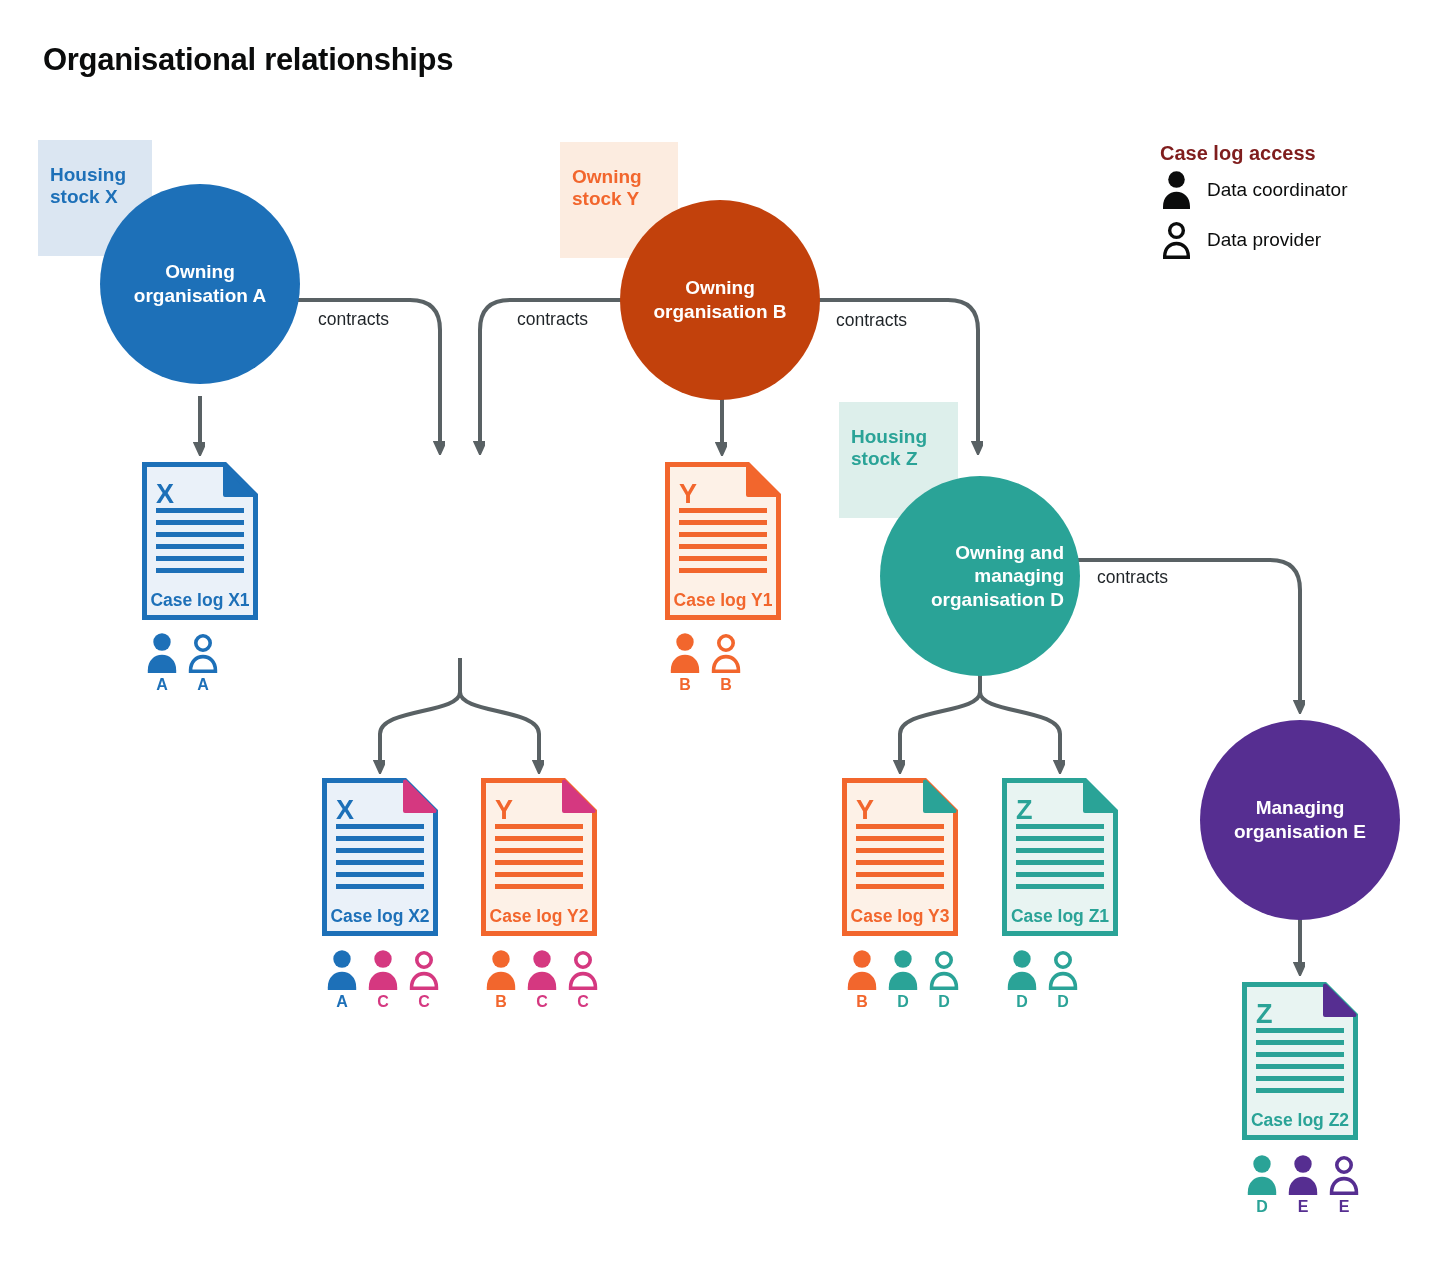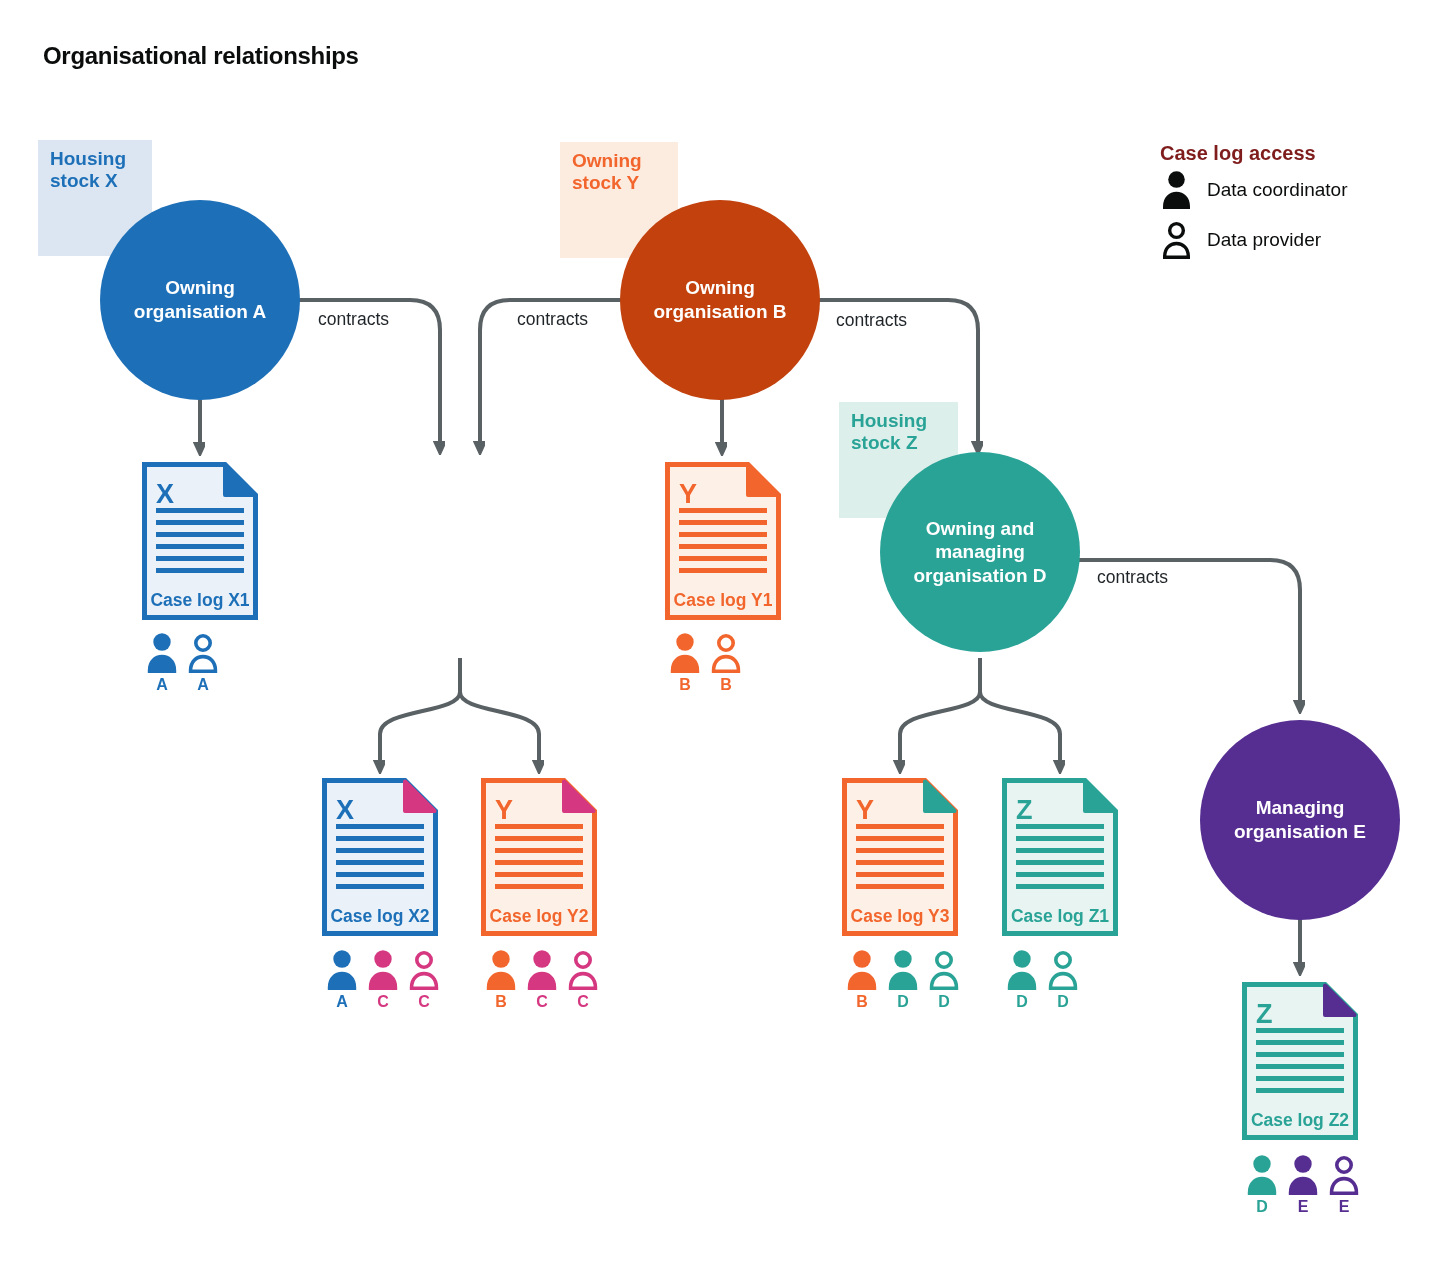--- a/index.html
+++ b/index.html
@@ -1,22 +1,22 @@
 <!DOCTYPE html>
 <html><head>
 <meta charset="utf-8">
 <style>
   html,body{margin:0;padding:0;background:#ffffff;}
   body{font-family:"Liberation Sans", sans-serif;}
   #stage{position:relative;width:1440px;height:1280px;background:#ffffff;overflow:hidden;}
 
-  .page-title{position:absolute;left:43px;top:42px;font-size:24px;font-weight:700;color:#0b0c0c;letter-spacing:-0.3px;}
-
-  
-  .hs-box{position:absolute;z-index:1;padding:8px 12px;box-sizing:border-box;font-weight:700;font-size:19px;line-height:1.18;}
+  .page-title{position:absolute;left:43px;top:42px;font-size:31px;font-weight:700;color:#0b0c0c;letter-spacing:-0.3px;}
+
+  
+  .hs-box{position:absolute;z-index:1;padding:24px 12px;box-sizing:border-box;font-weight:700;font-size:19px;line-height:1.18;}
   .hs-x{left:38px;top:140px;width:114px;height:116px;background:#dbe6f2;color:#1d70b8;}
   .hs-y{left:560px;top:142px;width:118px;height:116px;background:#fcece0;color:#f2662d;}
   .hs-z{left:839px;top:402px;width:119px;height:116px;background:#ddefeb;color:#2aa397;}
 
   
   .wires{position:absolute;left:0;top:0;z-index:2;pointer-events:none;}
   .wires path{fill:none;stroke:#596164;stroke-width:4;stroke-linecap:butt;}
 
   .contracts{position:absolute;z-index:2;font-size:17.5px;color:#1f2428;}
 
@@ -93,27 +93,27 @@
     <path d="M980,692 C980,714 1060,708 1060,734 V766" marker-end="url(#ah)"></path>
     <path d="M1078,560 H1270 Q1300,560 1300,590 V706" marker-end="url(#ah)"></path>
     <path d="M1300,918 V968" marker-end="url(#ah)"></path>
   </svg>
 
   <div class="contracts" style="left:318px;top:309px;">contracts</div>
   <div class="contracts" style="left:517px;top:309px;">contracts</div>
   <div class="contracts" style="left:836px;top:310px;">contracts</div>
   <div class="contracts" style="left:1097px;top:567px;">contracts</div>
 
-  <div class="circle bg-blue" style="left:100px;top:200px;">
+  <div class="circle bg-blue" style="left:100px;top:184px;">
     <span class="circle-label">Owning organisation A</span>
   </div>
   <div class="circle bg-orange" style="left:620px;top:200px;">
     <span class="circle-label">Owning organisation B</span>
   </div>
-  <div class="circle bg-teal" style="left:880px;top:452px;">
+  <div class="circle bg-teal" style="left:880px;top:476px;text-align:right;">
     <span class="circle-label" style="max-width:168px">Owning and managing organisation D</span>
   </div>
   <div class="circle bg-purple" style="left:1200px;top:720px;justify-content:center;">
     <span class="circle-label">Managing organisation E</span>
   </div>
 
   <div class="doc doc-blue" style="left:142px;top:462px;">
     <svg viewBox="0 0 116 158" width="116" height="158">
       <path class="body" d="M2.5,2.5 H83 L113.5,33 V155.5 H2.5 Z"></path>
       <path class="fold" d="M83,3.5 L112.5,33 H83 Z"></path>

